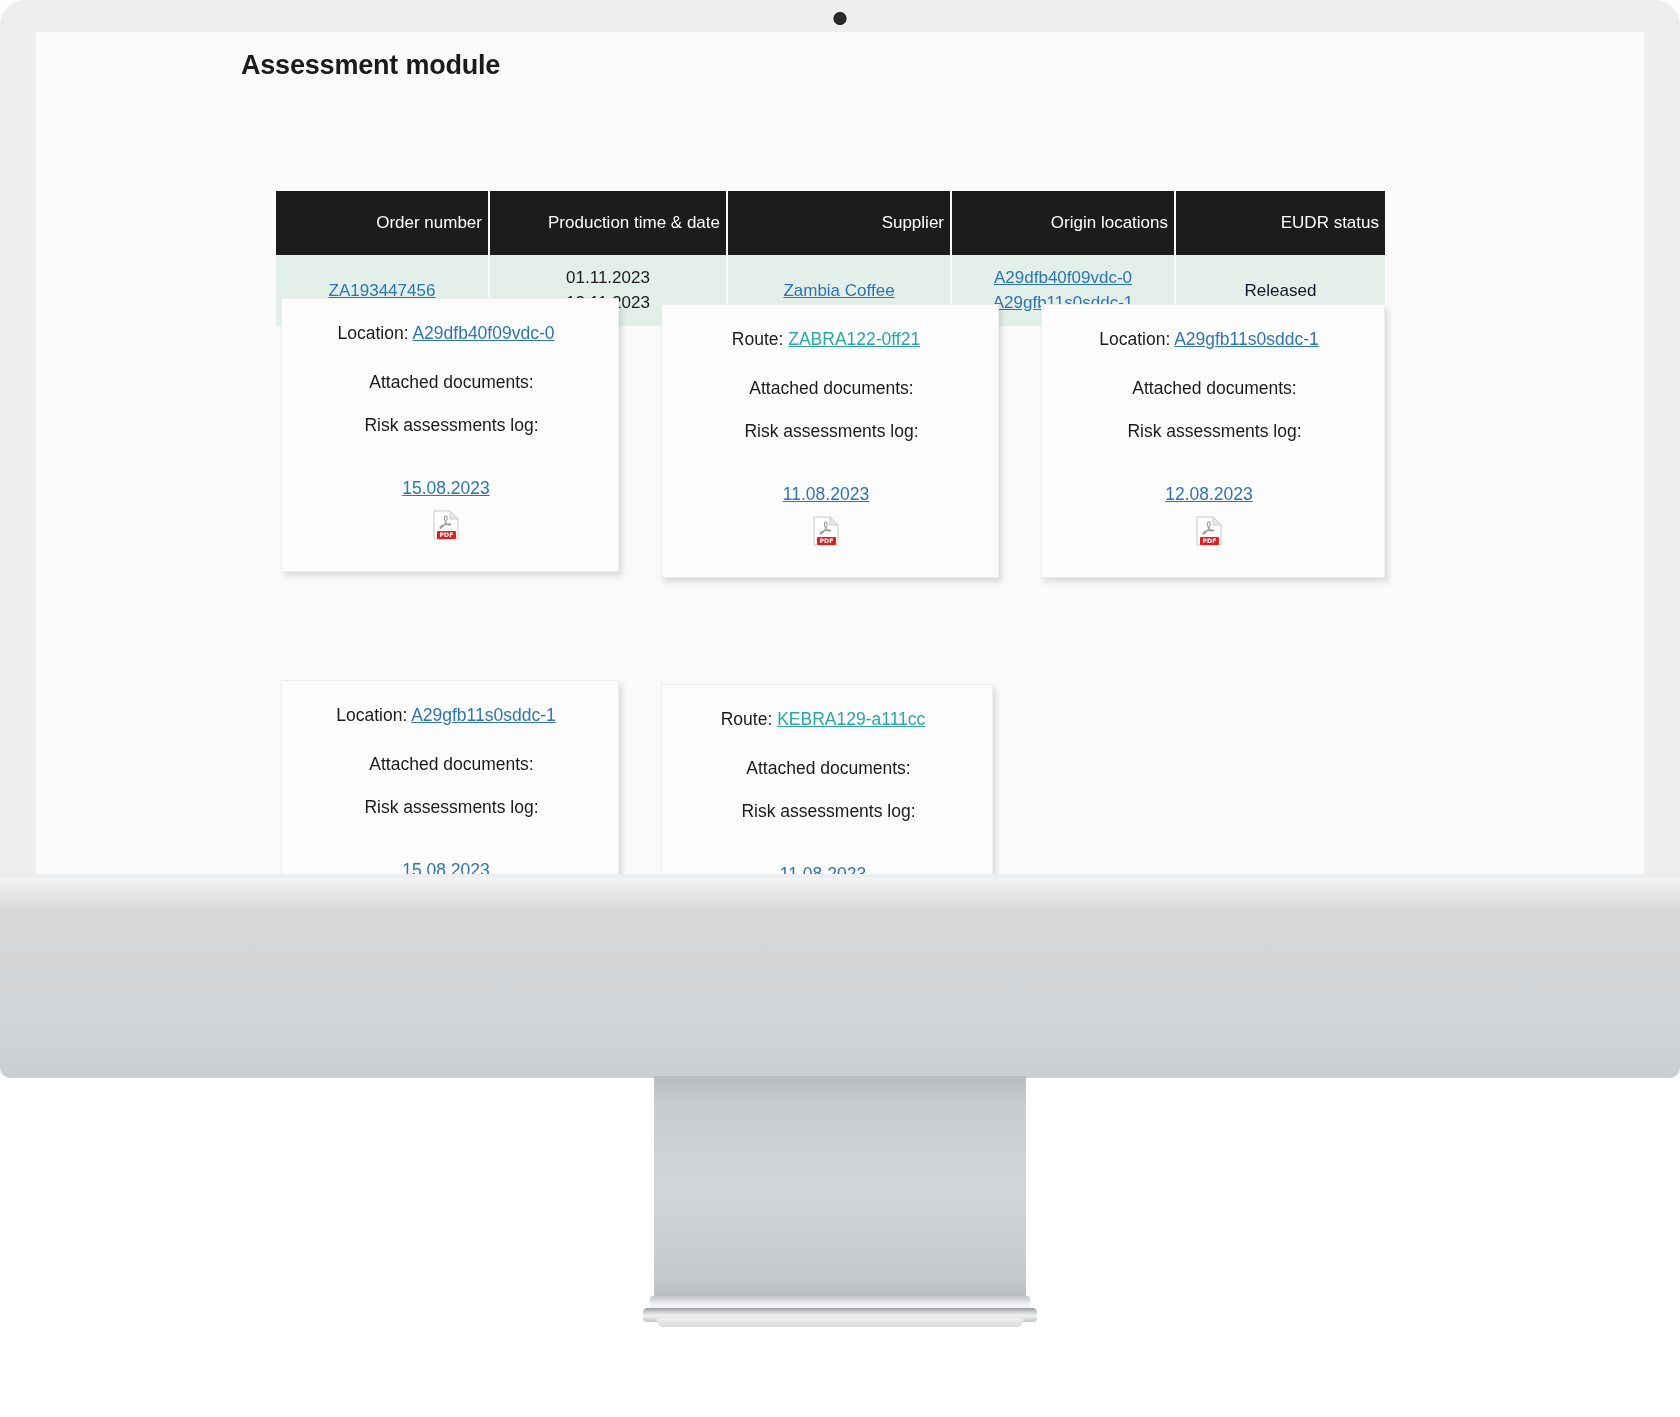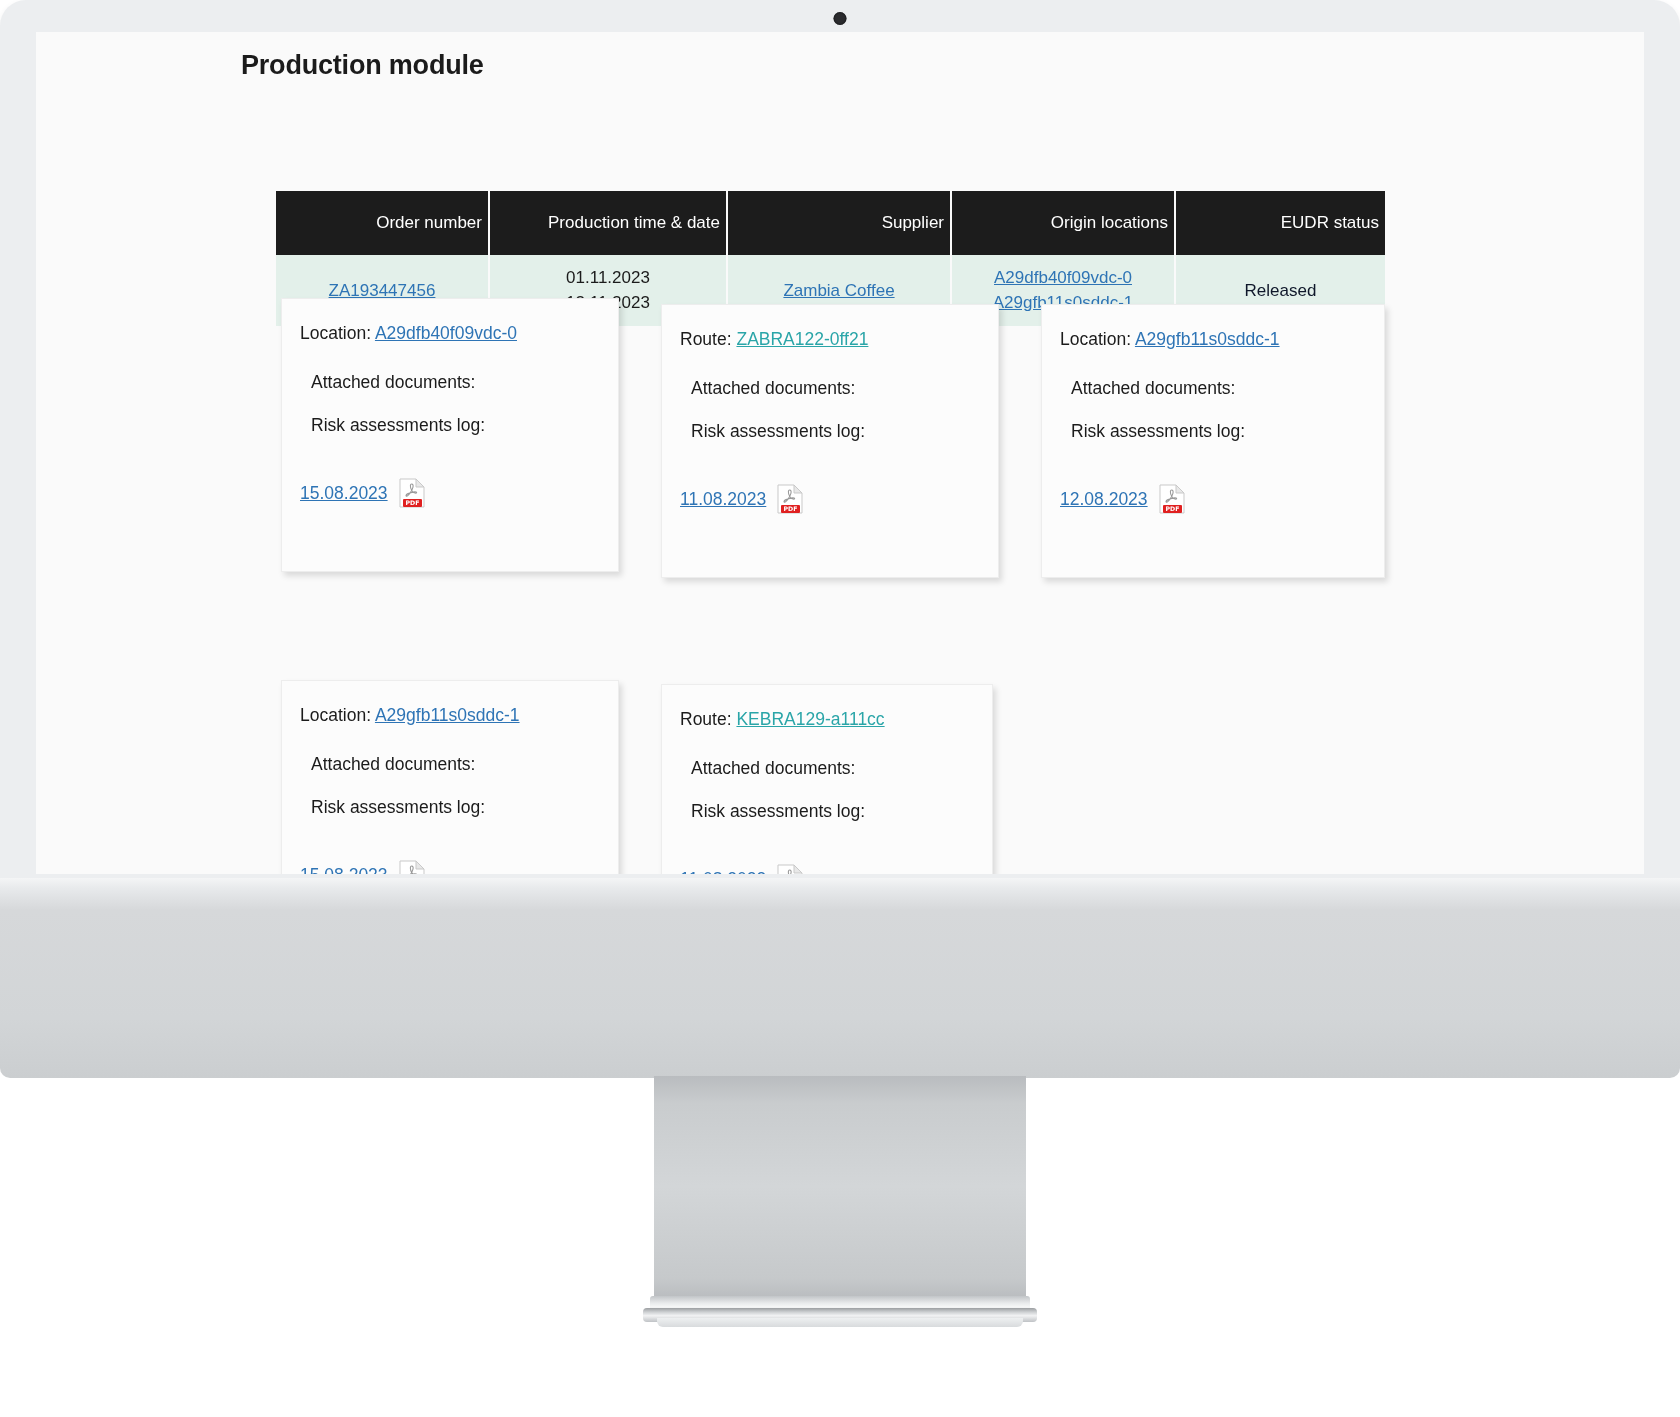--- a/index.html
+++ b/index.html
@@ -98,32 +98,32 @@
   .col-origin{width:222px;}
   .col-status{width:209px;}
 
   a.lnk{color:#2e74b5;text-decoration:underline;cursor:pointer;}
   a.lnk-teal{color:#2aa5a8;text-decoration:underline;cursor:pointer;}
   .status-released{color:#0f172a;font-weight:normal;}
   .dateline{line-height:1.45;}
 
   
   .cards{position:absolute;left:238px;top:258px;width:1170px;}
-  .card-row{position:relative;height:322px;}
+  .card-row{position:relative;height:322px;text-align:center;}
   .card{
     position:absolute;
     background:#fcfcfc;
     border:1px solid #ededed;
     box-shadow:3px 4px 6px rgba(0,0,0,0.13);
   }
   .card-inner{padding:24px 26px 26px 18px;}
   .card-title{font-size:17.5px;color:#1b1b1b;margin:0 0 28px 0;}
   .card-line{font-size:17.5px;color:#1b1b1b;margin:0 0 22px 11px;}
   .card-line.second{margin-bottom:42px;}
-  .doc-row{display:flex;align-items:center;gap:11px;}
+  .doc-row{display:flex;align-items:center;gap:11px;flex-direction:column;}
   .doc-date{font-size:17.5px;}
 
   
   .c1{left:7px;top:8px;width:336px;height:272px;}
   .c2{left:387px;top:14px;width:336px;height:272px;}
   .c3{left:767px;top:14px;width:342px;height:272px;}
   
   .c4{left:7px;top:68px;width:336px;height:272px;}
   .c5{left:387px;top:72px;width:330px;height:272px;}
 
@@ -137,21 +137,21 @@
 
 <div class="stage">
 
   <div class="monitor-bezel">
     <div class="camera-dot"></div>
 
     <div class="screen">
       <div class="page">
 
         <div class="content">
-          <div class="page-title">Production module</div>
+          <div class="page-title">Assessment module</div>
         </div>
 
         <table class="order-table">
           <colgroup>
             <col class="col-order">
               <col class="col-prod">
               <col class="col-supp">
               <col class="col-origin">
               <col class="col-status">
           </colgroup>

